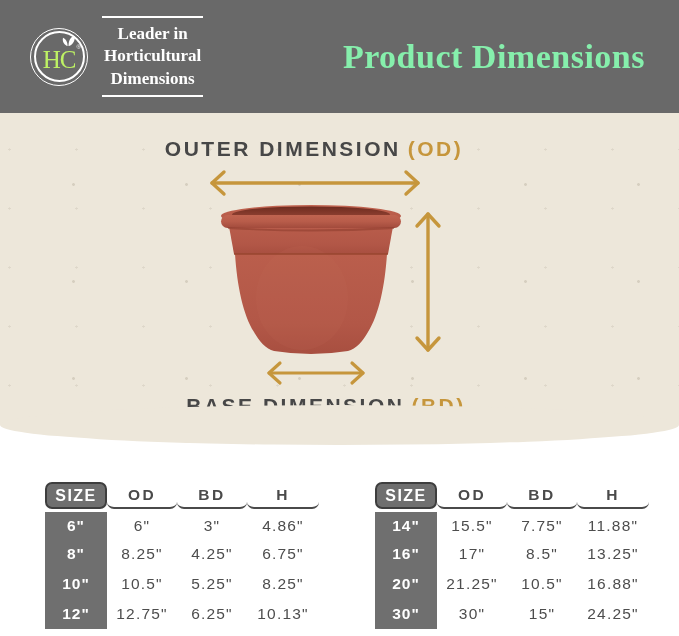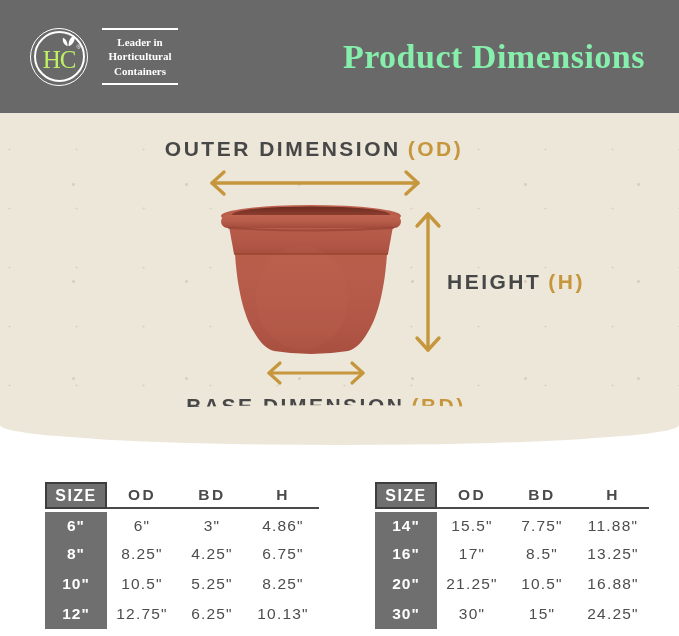--- a/index.html
+++ b/index.html
@@ -9,21 +9,21 @@
 
   
   .header { height:113px; background:#696969; display:flex; align-items:center; }
   .logo-group { margin-left:30px; display:flex; align-items:center; gap:14px; }
   .logo-circle { width:58px; height:58px; border-radius:50%; border:1.5px solid #fff;
                  position:relative; display:flex; align-items:center; justify-content:center; }
   .logo-circle::before { content:""; position:absolute; inset:2.5px; border:2px solid #fff; border-radius:50%; }
   .monogram { font-family:"Liberation Serif", serif; color:#bef264; font-size:25px; letter-spacing:-1px; margin-top:6px; }
   .leaf { position:absolute; top:6px; left:30px; width:15px; height:12px; }
   .reg { position:absolute; top:15px; right:6px; font-size:6px; color:#fff; }
-  .tagline { color:#fff; font-family:"Liberation Serif", serif; font-weight:bold; font-size:11px;
+  .tagline { color:#fff; font-family:"Liberation Serif", serif; font-weight:bold; font-size:17px;
              line-height:1.3; text-align:center; padding:5px 2px; border-top:2px solid #fff;
              border-bottom:2px solid #fff; min-width:76px; }
   .title { margin-left:auto; margin-right:34px; color:#86efac; font-family:"Liberation Serif", serif;
            font-size:34px; font-weight:bold; letter-spacing:0.5px; }
 
   
   .hero { position:relative; height:312px; background-color:#EDE7DA;
           background-image:
             radial-gradient(rgba(120,110,90,0.20) 1.2px, transparent 1.8px),
             radial-gradient(rgba(120,110,90,0.13) 1px, transparent 1.5px);
@@ -41,21 +41,21 @@
   #od-arrow { left:207px; top:54px; }
   #h-arrow { left:412px; top:96px; }
   #bd-arrow { left:264px; top:245px; }
   #pot { position:absolute; left:220px; top:90px; }
 
   
   .tables { display:flex; justify-content:space-between; margin-top:57px; padding:0 30px 0 45px; position:relative; }
   table.size-table { border-collapse:separate; border-spacing:0; table-layout:fixed; width:274px; }
   .size-table th:nth-child(1){ width:62px; } .size-table th:nth-child(2){ width:70px; }
   .size-table th:nth-child(3){ width:70px; } .size-table th:nth-child(4){ width:72px; }
-  .size-table th { height:27px; text-align:center; vertical-align:middle; font-weight:bold; font-size:15.5px; }
+  .size-table th { height:27px; text-align:center; vertical-align:middle; font-weight:bold; font-size:15.5px;border-radius:7px; }
   .size-table th.size-h { background:#6F6F6F; color:#fff; border:2px solid #3E3E3E; letter-spacing:1.5px; font-size:16px; }
   .size-table th.col-h { color:#4A4A4A; letter-spacing:2.5px; border-bottom:2px solid #4A4A4A; }
   .size-table td { height:30px; text-align:center; vertical-align:middle; font-size:15.5px;
                    color:#4D4D4D; letter-spacing:1.2px; }
   .size-table tbody tr:first-child td { border-top:3px solid #fff; }
   .size-table td.size-c { background:#6F6F6F; color:#fff; font-weight:bold; letter-spacing:1px; }
 </style>
 </head>
 <body>
 
@@ -67,21 +67,21 @@
         <span class="monogram">HC</span>
         <svg class="leaf" viewBox="0 0 16 13">
           <path d="M8,12 C8,5 11,1 15,1 C15,7 12,11 8,12 Z" fill="#ffffff"></path>
           <path d="M7,12 C7,8 5,4 2,3 C1,8 4,11 7,12 Z" fill="#ffffff"></path>
         </svg>
         <span class="reg">®</span>
       </div>
       <div class="tagline">
         <div>Leader in</div>
         <div>Horticultural</div>
-        <div>Containers</div>
+        <div>Dimensions</div>
       </div>
     </div>
     <h1 class="title">Product Dimensions</h1>
   </header>
 
   <section class="hero">
 
     <div class="dim-label" id="od-label">
       <span>OUTER DIMENSION</span><span class="abbr">(OD)</span>
     </div>
@@ -128,23 +128,20 @@
     </svg>
 
     <svg class="arrow" id="h-arrow" width="32" height="146" viewBox="0 0 32 146">
       <g stroke="#C6963C" stroke-width="3.4" fill="none" stroke-linecap="round" stroke-linejoin="round">
         <path d="M16,5 L16,141"></path>
         <path d="M5,17 L16,5 L27,17"></path>
         <path d="M5,129 L16,141 L27,129"></path>
       </g>
     </svg>
 
-    <div class="dim-label" id="height-label">
-      <span>HEIGHT</span><span class="abbr">(H)</span>
-    </div>
 
     <svg class="arrow" id="bd-arrow" width="104" height="30" viewBox="0 0 104 30">
       <g stroke="#C6963C" stroke-width="3.2" fill="none" stroke-linecap="round" stroke-linejoin="round">
         <path d="M5,15 L99,15"></path>
         <path d="M16,5 L5,15 L16,25"></path>
         <path d="M88,5 L99,15 L88,25"></path>
       </g>
     </svg>
 
     <div class="dim-label" id="bd-label">

